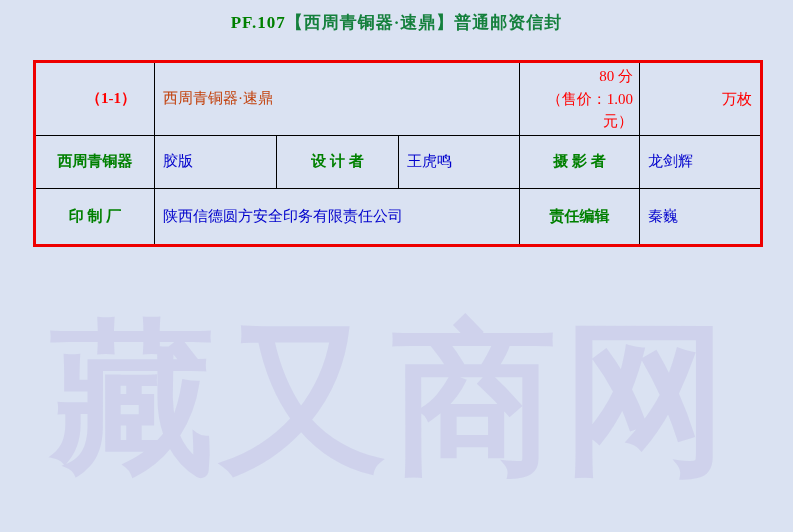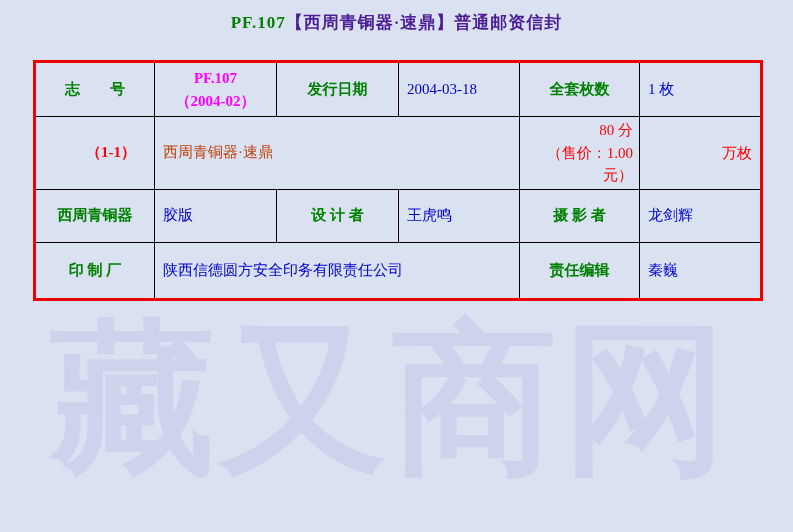--- a/index.html
+++ b/index.html
@@ -20,21 +20,21 @@
     user-select:none;
   }
   .page-title{
     position:absolute;top:11px;left:0;width:100%;
     text-align:center;
     font-size:17px;font-weight:bold;
     z-index:1;
     letter-spacing:1px;
   }
   .title-prefix{color:#008000;}
-  .title-main{color:#4c1d95;}
+  .title-main{color:#15803d;}
   table.info{
     position:absolute;left:33px;top:60px;
     width:727px;
     border-collapse:collapse;
     table-layout:fixed;
     border:3px solid #ee0000;
     z-index:1;
     background:transparent;
   }
   td{
@@ -65,31 +65,20 @@
 <table class="info">
   <colgroup>
     <col style="width:120px">
       <col style="width:122px">
       <col style="width:122px">
     <col style="width:121px">
       <col style="width:120px">
       <col style="width:122px">
   </colgroup>
   <tbody>
-    <tr style="height:55px">
-      <td class="lbl">志　　号</td>
-      <td class="magenta two-line">
-        <span>PF.107</span>
-        <span>（2004-02）</span>
-      </td>
-      <td class="lbl">发行日期</td>
-      <td class="val">2004-03-18</td>
-      <td class="lbl">全套枚数</td>
-      <td class="val">1 枚</td>
-    </tr>
     <tr style="height:63px">
       <td class="red-center">（1-1）</td>
       <td class="red" colspan="3">西周青铜器·速鼎</td>
       <td class="red-right two-line" style="padding-right:6px;">
         <span>80 分</span>
         <span>（售价：1.00 元）</span>
       </td>
       <td class="red-right">万枚</td>
     </tr>
     <tr style="height:53px">

